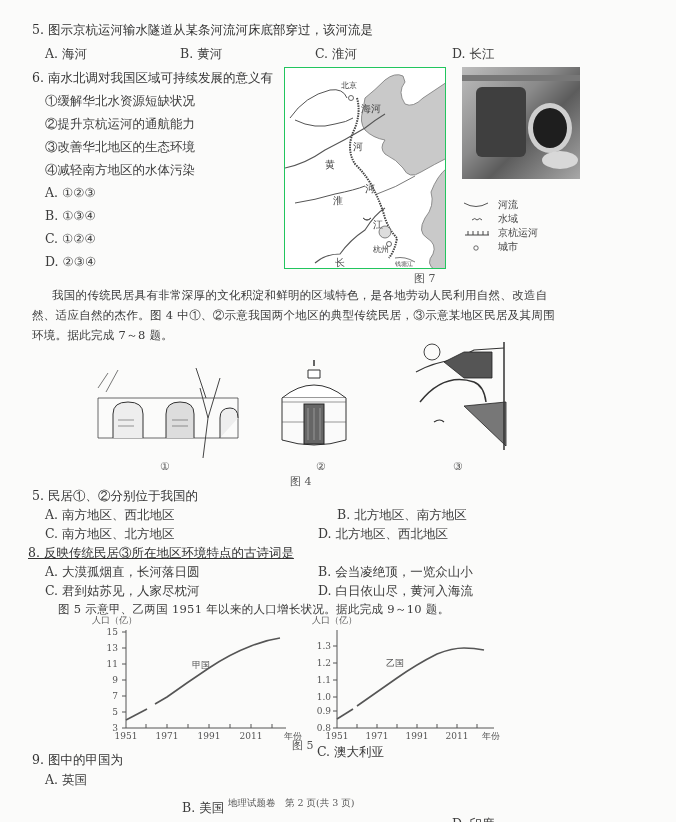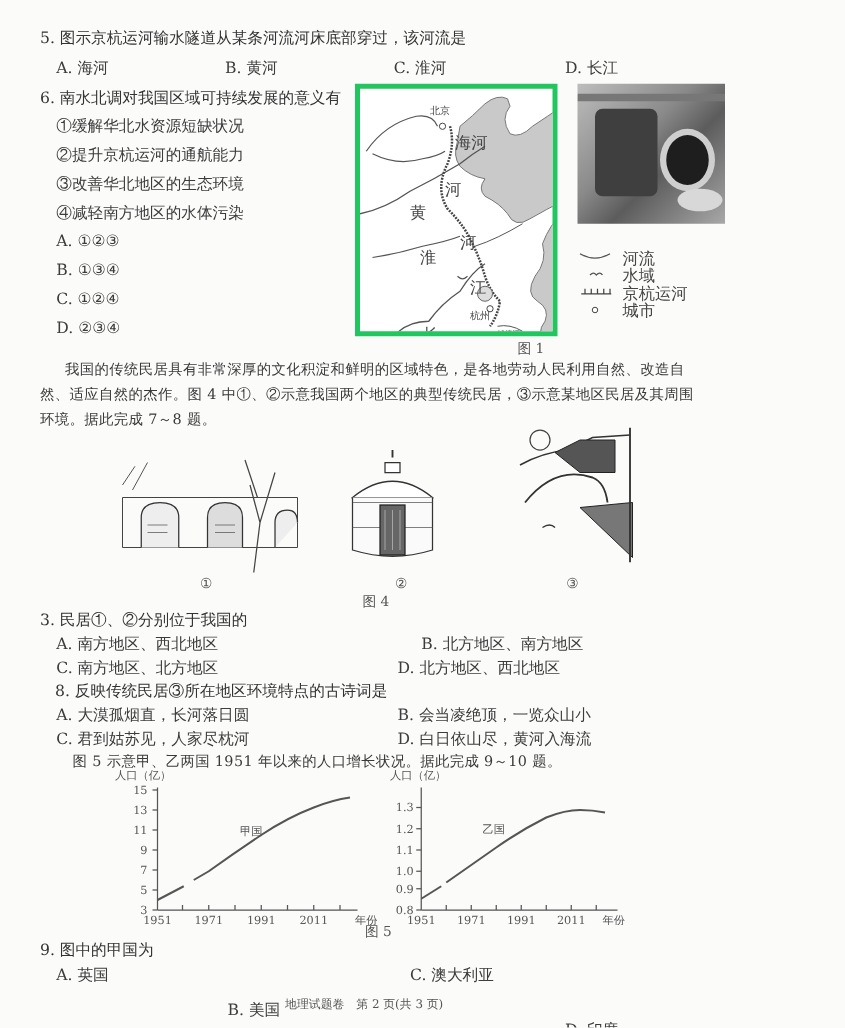--- a/index.html
+++ b/index.html
@@ -3,21 +3,21 @@
 <meta charset="utf-8">
 <style>
   * { box-sizing: border-box; margin: 0; padding: 0; }
   html, body { width: 676px; height: 822px; background: #fbfbfa; overflow: hidden; }
   body { position: relative; font-family: "DejaVu Serif", "Liberation Serif", serif; color: #3a3a3a; font-size: 12.5px; }
   .abs { position: absolute; white-space: nowrap; }
   .q { font-size: 12.5px; color: #333; }
   .opt { font-size: 12.5px; color: #3c3c3c; }
   .para { font-size: 11.5px; color: #3a3a3a; letter-spacing: 0.3px; }
   .cap { font-size: 11px; color: #555; }
-  .small { font-size: 13px; color: #444; }
+  .small { font-size: 10px; color: #444; }
   .axis-lbl { font-size: 9px; fill: #555; font-family: "DejaVu Serif", serif; }
   svg text { font-family: "DejaVu Serif", "Liberation Serif", serif; }
   .footer { font-size: 9.5px; color: #555; }
 </style>
 </head>
 <body>
 
 <div class="abs q" style="left:32px; top:22px;">5. 图示京杭运河输水隧道从某条河流河床底部穿过，该河流是</div>
 <div class="abs opt" style="left:45px; top:46px;">A. 海河</div>
 <div class="abs opt" style="left:180px; top:46px;">B. 黄河</div>
@@ -27,21 +27,21 @@
 <div class="abs q" style="left:32px; top:70px;">6. 南水北调对我国区域可持续发展的意义有</div>
 <div class="abs opt" style="left:45px; top:93px;">①缓解华北水资源短缺状况</div>
 <div class="abs opt" style="left:45px; top:116px;">②提升京杭运河的通航能力</div>
 <div class="abs opt" style="left:45px; top:139px;">③改善华北地区的生态环境</div>
 <div class="abs opt" style="left:45px; top:162px;">④减轻南方地区的水体污染</div>
 <div class="abs opt" style="left:45px; top:185px;">A. ①②③</div>
 <div class="abs opt" style="left:45px; top:208px;">B. ①③④</div>
 <div class="abs opt" style="left:45px; top:231px;">C. ①②④</div>
 <div class="abs opt" style="left:45px; top:254px;">D. ②③④</div>
 
-<div class="abs" style="left:284px; top:67px; width:162px; height:202px; border:4px solid #22c55e; background:#fff; overflow:hidden;">
+<div class="abs" style="left:284px; top:67px; width:162px; height:202px; border:1px solid #22c55e; background:#fff; overflow:hidden;">
   <svg width="162" height="202" viewBox="0 0 162 202">
 
     <path d="M80 30 Q90 22 100 12 Q110 4 118 8 L120 14 Q112 24 120 36 Q128 40 138 30 L150 22 L162 14 L162 202 L150 202 Q140 196 148 186 Q152 176 142 170 Q132 164 140 150 Q150 138 146 124 Q152 108 162 100 L162 90 Q150 96 136 104 Q124 112 118 100 Q112 92 100 86 Q94 80 100 72 Q88 70 80 62 Q74 54 78 42 Z" fill="#c9c9c9" stroke="#777" stroke-width="0.8"></path>
 
     <path d="M5 50 Q20 28 45 22 Q58 20 62 30" fill="none" stroke="#555" stroke-width="1"></path>
     <path d="M10 52 Q30 62 50 56 Q62 54 68 50" fill="none" stroke="#555" stroke-width="1"></path>
     <path d="M0 100 Q20 96 40 82 Q60 72 80 60 Q90 52 100 46" fill="none" stroke="#555" stroke-width="1.1"></path>
     <path d="M10 135 Q30 132 50 126 Q70 122 80 118" fill="none" stroke="#555" stroke-width="1"></path>
     <path d="M30 195 Q40 186 55 186 Q65 172 80 162 Q90 146 100 140" fill="none" stroke="#555" stroke-width="1.1"></path>
     <path d="M110 190 Q120 188 130 194" fill="none" stroke="#555" stroke-width="0.8"></path>
@@ -93,21 +93,21 @@
       </svg>
   </div>
   <span class="abs small" style="left:36px; top:28px;">京杭运河</span>
   <div style="position:absolute; left:10px; top:42px;">
     <svg width="8" height="8">
         <circle cx="4" cy="4" r="2.2" fill="#fff" stroke="#444" stroke-width="0.8"></circle>
       </svg>
   </div>
   <span class="abs small" style="left:36px; top:42px;">城市</span>
 </div>
-<div class="abs cap" style="left:414px; top:271px;">图 1</div>
+<div class="abs cap" style="left:414px; top:271px;">图 7</div>
 
 <div class="abs para" style="left:52px; top:288px;">我国的传统民居具有非常深厚的文化积淀和鲜明的区域特色，是各地劳动人民利用自然、改造自</div>
 <div class="abs para" style="left:32px; top:308px;">然、适应自然的杰作。图 4 中①、②示意我国两个地区的典型传统民居，③示意某地区民居及其周围</div>
 <div class="abs para" style="left:32px; top:328px;">环境。据此完成 7～8 题。</div>
 
 <div class="abs" style="left:88px; top:358px; width:160px; height:102px;">
   <svg width="160" height="102">
     <path d="M10 40 L150 40 L150 80 L10 80 Z" fill="none" stroke="#444" stroke-width="0.8"></path>
     <path d="M25 80 V56 Q25 44 40 44 Q55 44 55 56 V80" fill="#eee" stroke="#333" stroke-width="1"></path>
     <path d="M78 80 V56 Q78 44 92 44 Q106 44 106 56 V80" fill="#ddd" stroke="#333" stroke-width="1"></path>
@@ -137,27 +137,27 @@
     <path d="M50 64 L92 104 L92 60 Z" fill="#777" stroke="#222" stroke-width="0.8"></path>
     <path d="M20 80 q6 -4 10 0" fill="none" stroke="#333" stroke-width="1.2"></path>
     <path d="M90 0 V108" stroke="#333" stroke-width="1.5"></path>
   </svg>
 </div>
 <div class="abs cap" style="left:160px; top:460px;">①</div>
 <div class="abs cap" style="left:316px; top:460px;">②</div>
 <div class="abs cap" style="left:453px; top:460px;">③</div>
 <div class="abs cap" style="left:290px; top:474px;text-align:right;">图 4</div>
 
-<div class="abs q" style="left:32px; top:488px;">3. 民居①、②分别位于我国的</div>
+<div class="abs q" style="left:32px; top:488px;">5. 民居①、②分别位于我国的</div>
 <div class="abs opt" style="left:45px; top:507px;">A. 南方地区、西北地区</div>
 <div class="abs opt" style="left:318px; top:507px;margin-left:19px;">B. 北方地区、南方地区</div>
 <div class="abs opt" style="left:45px; top:526px;">C. 南方地区、北方地区</div>
 <div class="abs opt" style="left:318px; top:526px;">D. 北方地区、西北地区</div>
 
-<div class="abs q" style="left:44px; top:545px;">8. 反映传统民居③所在地区环境特点的古诗词是</div>
+<div class="abs q" style="left:28px; top:545px;text-decoration:underline;">8. 反映传统民居③所在地区环境特点的古诗词是</div>
 <div class="abs opt" style="left:45px; top:564px;">A. 大漠孤烟直，长河落日圆</div>
 <div class="abs opt" style="left:318px; top:564px;">B. 会当凌绝顶，一览众山小</div>
 <div class="abs opt" style="left:45px; top:583px;">C. 君到姑苏见，人家尽枕河</div>
 <div class="abs opt" style="left:318px; top:583px;">D. 白日依山尽，黄河入海流</div>
 
 <div class="abs para" style="left:58px; top:602px;">图 5 示意甲、乙两国 1951 年以来的人口增长状况。据此完成 9～10 题。</div>
 
 <div class="abs" style="left:84px; top:612px; width:220px; height:128px;">
   <svg width="220" height="128" viewBox="0 0 220 128">
     <text x="8" y="11" class="axis-lbl">人口（亿）</text>
@@ -235,16 +235,16 @@
     <path d="M33 107 L49 97" fill="none" stroke="#555" stroke-width="1.6"></path>
     <path d="M53 94 Q73 80 93 66 Q113 52 133 42 Q148 36 160 36 Q170 36 180 38" fill="none" stroke="#555" stroke-width="1.6"></path>
     <text x="82" y="54" class="axis-lbl">乙国</text>
   </svg>
 </div>
 <div class="abs cap" style="left:292px; top:738px;">图 5</div>
 
 <div class="abs q" style="left:32px; top:752px;">9. 图中的甲国为</div>
 <div class="abs opt" style="left:45px; top:772px;">A. 英国</div>
 <div class="abs opt" style="left:182px; top:800px;">B. 美国</div>
-<div class="abs opt" style="left:317px; top:772px;margin-left:11px;">C. 澳大利亚</div>
+<div class="abs opt" style="left:317px; top:744px;">C. 澳大利亚</div>
 <div class="abs opt" style="left:452px; top:772px;margin-top:44px;">D. 印度</div>
 
 <div class="abs footer" style="left:228px; top:797px;">地理试题卷　第 2 页(共 3 页)</div>
 
 </body></html>

